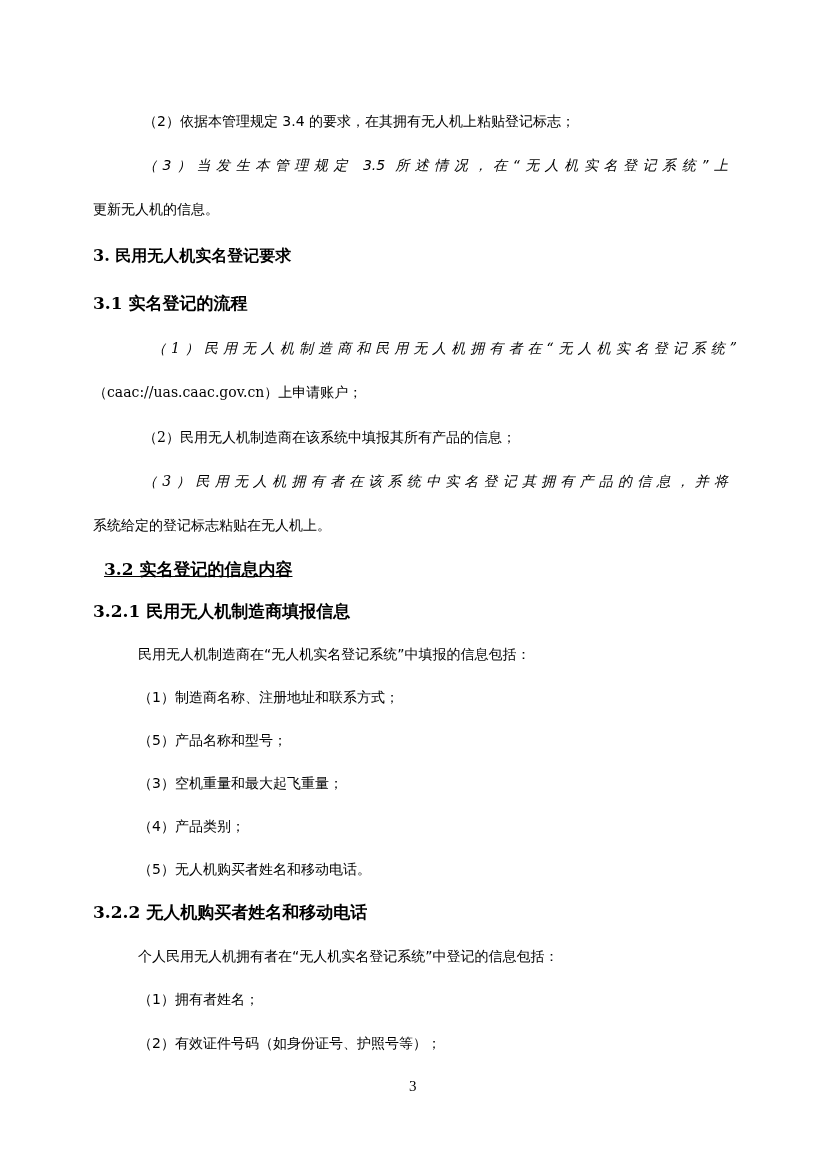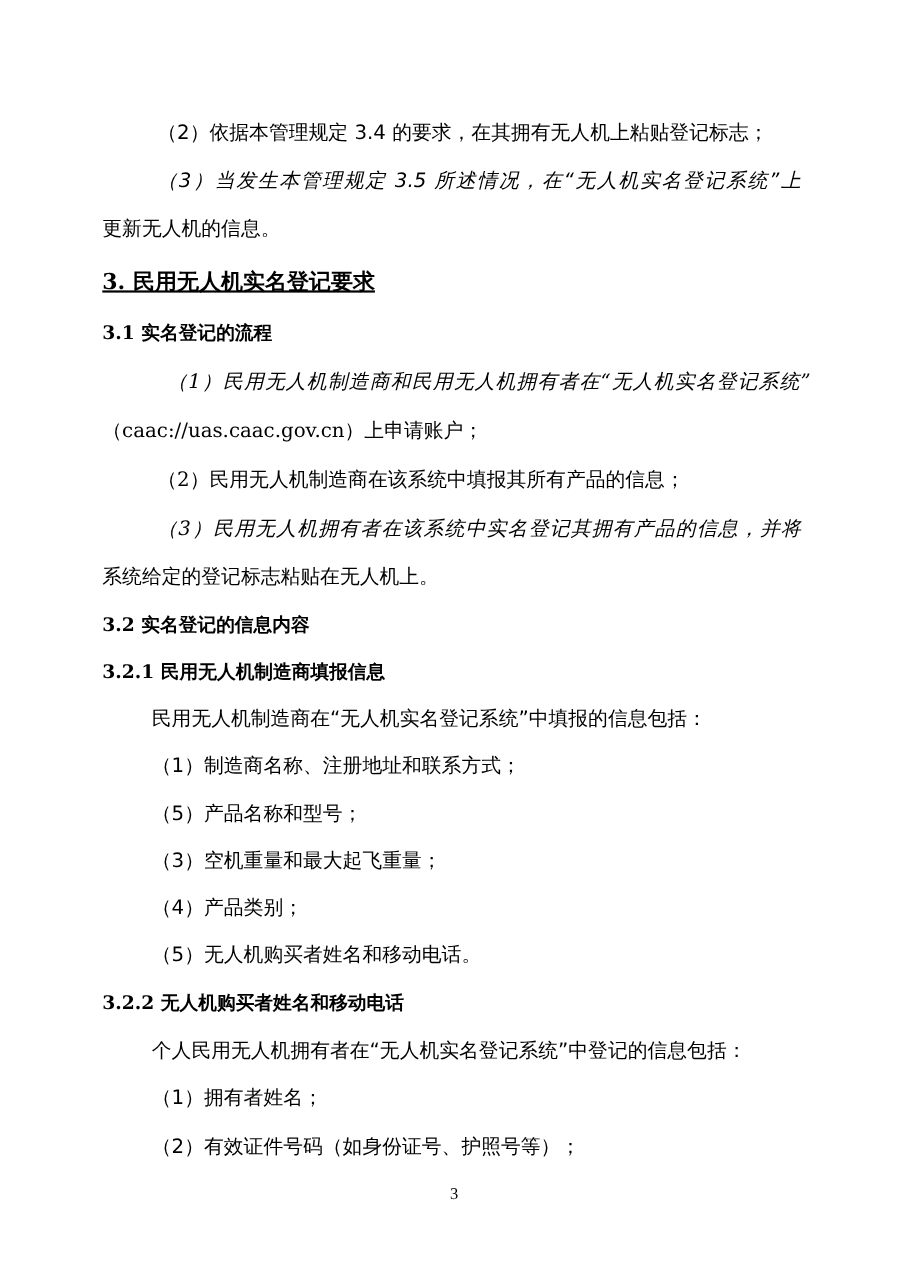--- a/index.html
+++ b/index.html
@@ -1,20 +1,20 @@
 <!DOCTYPE html>
 <html><head>
 <meta charset="utf-8">
 <style>
   html, body { margin:0; padding:0; background:#ffffff; }
   body { width:827px; height:1169px; position:relative; overflow:hidden;
          font-family:"DejaVu Sans", sans-serif; color:#000; }
-  .line { position:absolute; white-space:nowrap; font-size:18px; line-height:22px; }
+  .line { position:absolute; white-space:nowrap; font-size:14px; line-height:22px; }
   .serif { font-family:"DejaVu Serif", "Liberation Serif", serif; }
-  .h1 { font-size:20px; font-weight:bold; font-family:"DejaVu Serif", serif; line-height:24px;text-decoration:underline; }
+  .h1 { font-size:16px; font-weight:bold; font-family:"DejaVu Serif", serif; line-height:24px; }
   .h2 { font-size:17px; font-weight:bold; font-family:"DejaVu Serif", serif; }
   .just { text-align:justify; text-align-last:justify;font-style:italic; }
   .pagenum { position:absolute; font-family:"Liberation Serif", serif; font-size:15px; }
 </style>
 </head>
 <body>
 
 <div>
   <div class="line" style="left:143px; top:110px;">（2）依据本管理规定 3.4 的要求，在其拥有无人机上粘贴登记标志；</div>
   <div class="line just" style="left:143px; top:154px; width:585px;">（3）当发生本管理规定 3.5 所述情况，在“无人机实名登记系统”上</div>
@@ -22,21 +22,21 @@
 
   <div class="line h1" style="left:93px; top:244px;">3. 民用无人机实名登记要求</div>
 
   <div class="line h2" style="left:93px; top:292px;">3.1 实名登记的流程</div>
   <div class="line serif just" style="left:134px; top:337px; width:585px;margin-left:18px;">（1）民用无人机制造商和民用无人机拥有者在“无人机实名登记系统”</div>
   <div class="line serif" style="left:93px; top:381px;">（caac://uas.caac.gov.cn）上申请账户；</div>
   <div class="line serif" style="left:143px; top:426px;">（2）民用无人机制造商在该系统中填报其所有产品的信息；</div>
   <div class="line serif just" style="left:143px; top:470px; width:585px;">（3）民用无人机拥有者在该系统中实名登记其拥有产品的信息，并将</div>
   <div class="line serif" style="left:93px; top:514px;">系统给定的登记标志粘贴在无人机上。</div>
 
-  <div class="line h2" style="left:93px; top:558px;">3.2 实名登记的信息内容</div>
+  <div class="line h2" style="left:104px; top:558px;text-decoration:underline;">3.2 实名登记的信息内容</div>
   <div class="line h2" style="left:93px; top:600px;">3.2.1  民用无人机制造商填报信息</div>
   <div class="line" style="left:138px; top:643px;">民用无人机制造商在“无人机实名登记系统”中填报的信息包括：</div>
   <div class="line" style="left:138px; top:686px;">（1）制造商名称、注册地址和联系方式；</div>
   <div class="line" style="left:138px; top:729px;">（5）产品名称和型号；</div>
   <div class="line" style="left:138px; top:772px;text-align:right;">（3）空机重量和最大起飞重量；</div>
   <div class="line" style="left:138px; top:815px;">（4）产品类别；</div>
   <div class="line" style="left:138px; top:858px;">（5）无人机购买者姓名和移动电话。</div>
 
   <div class="line h2" style="left:93px; top:901px;">3.2.2  无人机购买者姓名和移动电话</div>
   <div class="line" style="left:138px; top:945px;">个人民用无人机拥有者在“无人机实名登记系统”中登记的信息包括：</div>

